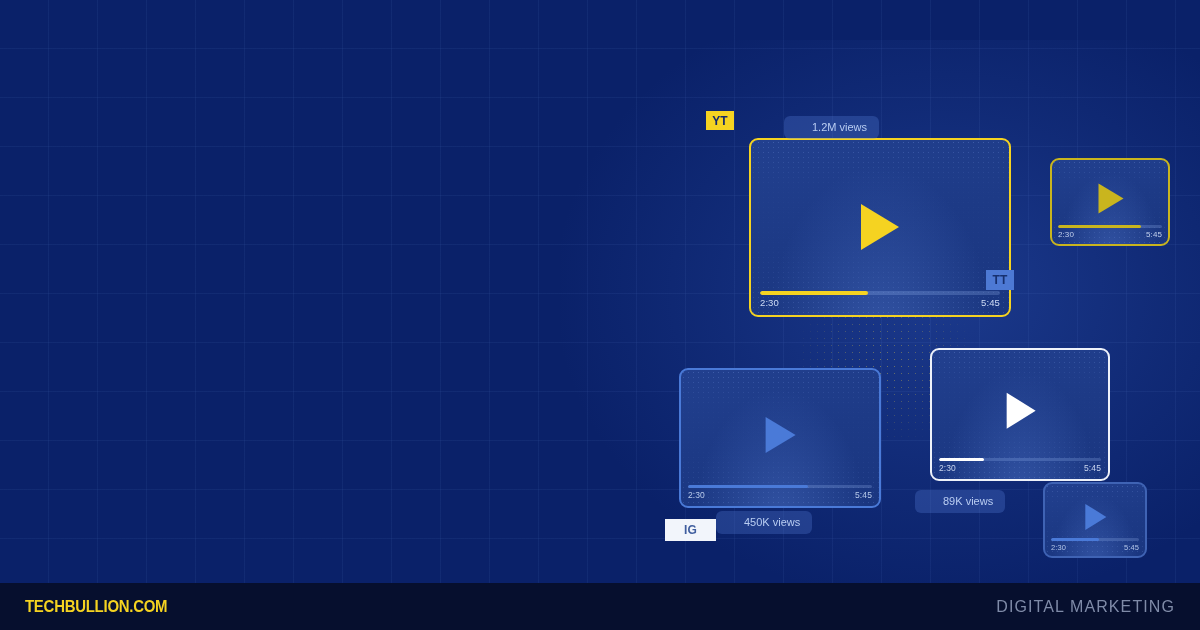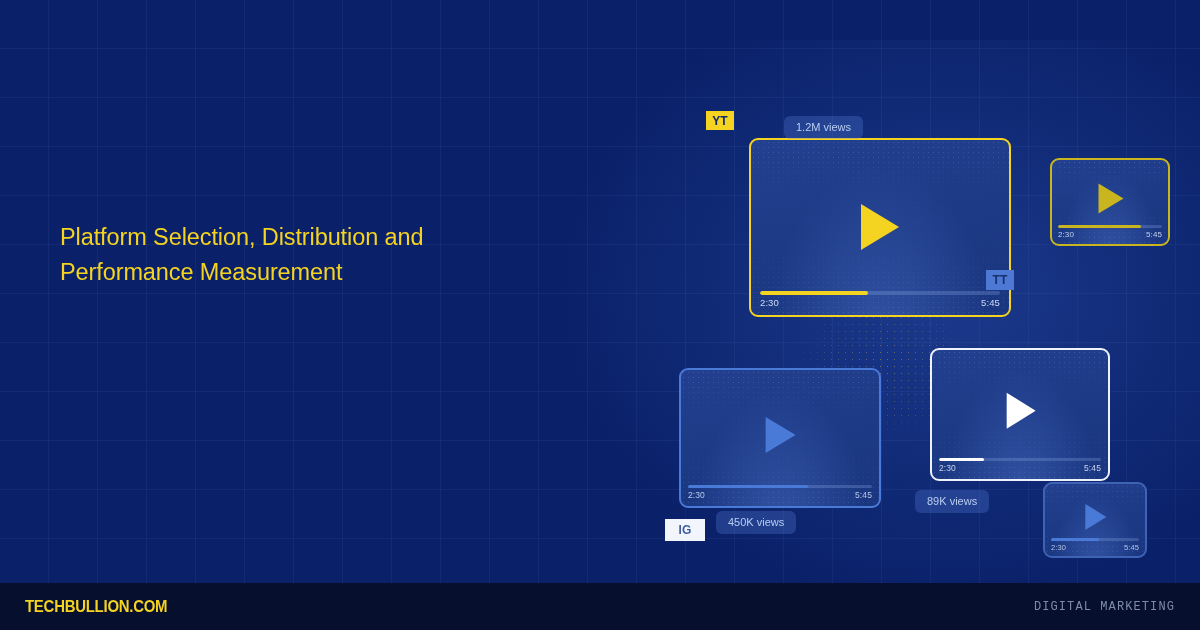--- a/index.html
+++ b/index.html
@@ -106,21 +106,21 @@
     font-weight:700;
     display:flex; align-items:center; justify-content:center;
     letter-spacing:.2px;
   }
   .views-pill {
     position:absolute;
     border-radius:6px;
     background:rgba(86,126,214,0.30);
     color:#b9cdf2;
     font-size:11px;
-    padding:5px 12px 6px 12px;
+    padding:5px 12px 6px 28px;
     white-space:nowrap;
   }
 
   
   #footer-bar {
     position:absolute; left:0; right:0; bottom:0;
     height:47px;
     background:#060f2e;
     display:flex; align-items:center;
     justify-content:space-between;
@@ -129,34 +129,32 @@
   #footer-brand {
     color:#f5d321;
     font-size:17px;
     font-weight:700;
     letter-spacing:-0.3px;
     transform:scaleX(0.88);
     transform-origin:left center;
   }
   #footer-category {
     color:#7f8ba8;
-    font-size:12px;
+    font-size:16px;
     letter-spacing:1.1px;
-    font-family:Liberation Mono, monospace;
   }
 </style>
 </head>
 <body style="background: rgb(10, 33, 105);">
 
 <div id="bg-glow"></div>
 <div id="bg-grid"></div>
 <div id="particle-cluster"></div>
 
 <div id="hero-text">
-  <p id="page-subtitle">Platform Selection, Distribution and Performance Measurement</p>
 </div>
 
 <div class="video-card" style="left: 749px; top: 138px; width: 262px; height: 179px; border-color: rgb(245, 211, 33);">
   <div class="card-dots"></div>
   <div class="play-icon" style="border-width: 23px 0px 23px 38px; border-left-color: rgb(245, 211, 33);"></div>
   <div class="card-footer">
     <div class="progress-track">
       <div class="progress-fill" style="width: 45%; background: rgb(245, 211, 33);"></div>
     </div>
     <div class="time-row">
@@ -217,21 +215,21 @@
     </div>
     <div class="time-row" style="font-size:7.5px;">
       <span style="color: rgb(178, 197, 232);">2:30</span>
       <span style="color: rgb(178, 197, 232);">5:45</span>
     </div>
   </div>
 </div>
 
 <div class="platform-badge" id="badge-yt" style="left: 706px; top: 111px; width: 28px; height: 19px; background: rgb(245, 211, 33); color: rgb(19, 41, 109);">YT</div>
 <div class="platform-badge" id="badge-tt" style="left: 986px; top: 270px; width: 28px; height: 20px; background: rgb(77, 121, 212); color: rgb(23, 48, 111);">TT</div>
-<div class="platform-badge" id="badge-ig" style="left: 665px; top: 519px; width: 40px; height: 22px; background: rgb(242, 245, 251); color: rgb(63, 93, 158);">IG</div>
+<div class="platform-badge" id="badge-ig" style="left: 665px; top: 519px; width: 51px; height: 22px; background: rgb(242, 245, 251); color: rgb(63, 93, 158);">IG</div>
 
 <div class="views-pill" style="left:784px; top:116px;">1.2M views</div>
 <div class="views-pill" style="left:716px; top:511px;">450K views</div>
 <div class="views-pill" style="left:915px; top:490px;">89K views</div>
 
 <div id="footer-bar" style="background: rgb(6, 15, 46);">
   <div id="footer-brand">TECHBULLION.COM</div>
   <div id="footer-category">DIGITAL MARKETING</div>
 </div>
 

